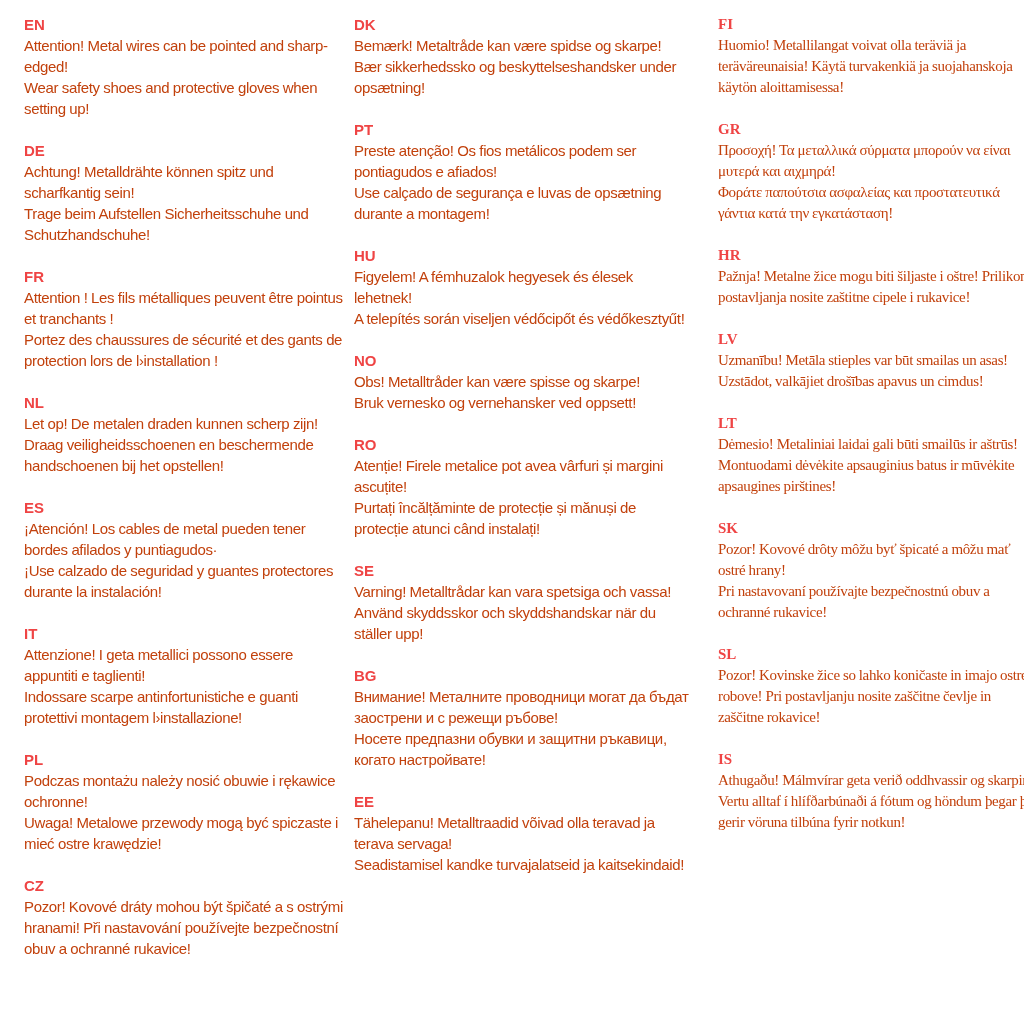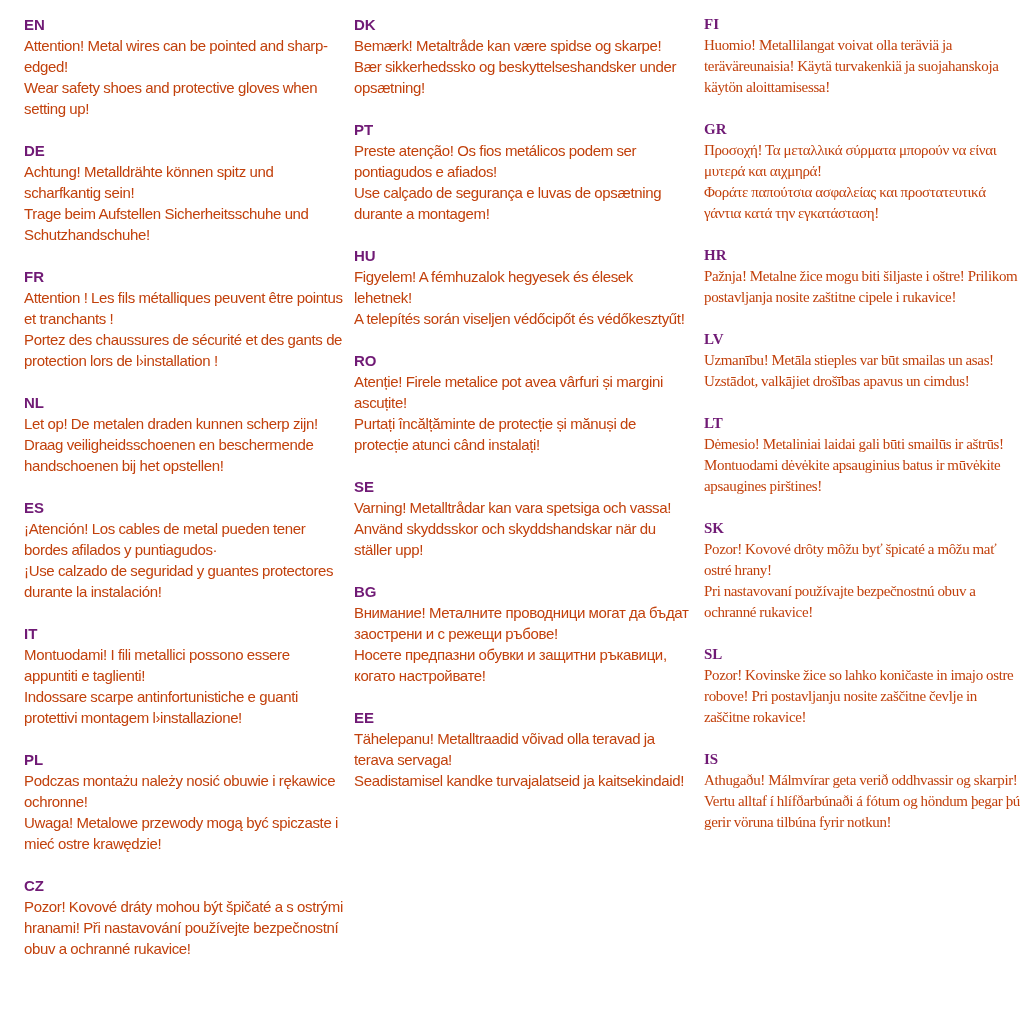--- a/index.html
+++ b/index.html
@@ -20,31 +20,31 @@
   }
   .columns {
     display: flex;
     flex-direction: row;
     align-items: flex-start;
   }
   .col {
     flex: 0 0 auto;
   }
   .col-1 { width: 322px; margin-right: 8px; }
-  .col-2 { width: 340px; margin-right: 10px; }
+  .col-2 { width: 340px; margin-right: 24px; }
   .col-3 { width: 320px; font-family: Liberation Serif, serif; }
   .lang-section {
     margin: 0 0 21px 0;
   }
   .lang-code {
     font-size: 15px;
     font-weight: 700;
     line-height: 21px;
     margin: 0;
-    color: #701a75;
+    color: #ef4444;
     letter-spacing: 0;
   }
   .lang-text {
     font-size: 15px;
     line-height: 21px;
     margin: 0;
     letter-spacing: -0.35px;
     word-spacing: -0.2px;
     color: #c2410c;
   }
@@ -75,21 +75,21 @@
           <p class="lang-text">Let op! De metalen draden kunnen scherp zijn!</p>
           <p class="lang-text">Draag veiligheidsschoenen en beschermende handschoenen bij het opstellen!</p>
         </section>
         <section class="lang-section">
           <h2 class="lang-code">ES</h2>
           <p class="lang-text">¡Atención! Los cables de metal pueden tener bordes afilados y puntiagudos·</p>
           <p class="lang-text">¡Use calzado de seguridad y guantes protectores durante la instalación!</p>
         </section>
         <section class="lang-section">
           <h2 class="lang-code">IT</h2>
-          <p class="lang-text">Montuodami! I fili metallici possono essere appuntiti e taglienti!</p>
+          <p class="lang-text">Attenzione! I geta metallici possono essere appuntiti e taglienti!</p>
           <p class="lang-text">Indossare scarpe antinfortunistiche e guanti protettivi montagem l›installazione!</p>
         </section>
         <section class="lang-section">
           <h2 class="lang-code">PL</h2>
           <p class="lang-text">Podczas montażu należy nosić obuwie i rękawice ochronne!</p>
           <p class="lang-text">Uwaga! Metalowe przewody mogą być spiczaste i mieć ostre krawędzie!</p>
         </section>
         <section class="lang-section">
           <h2 class="lang-code">CZ</h2>
           <p class="lang-text">Pozor! Kovové dráty mohou být špičaté a s ostrými hranami! Při nastavování používejte bezpečnostní obuv a ochranné rukavice!</p>
@@ -103,20 +103,25 @@
         </section>
         <section class="lang-section">
           <h2 class="lang-code">PT</h2>
           <p class="lang-text">Preste atenção! Os fios metálicos podem ser pontiagudos e afiados!</p>
           <p class="lang-text">Use calçado de segurança e luvas de opsætning durante a montagem!</p>
         </section>
         <section class="lang-section">
           <h2 class="lang-code">HU</h2>
           <p class="lang-text">Figyelem! A fémhuzalok hegyesek és élesek lehetnek!</p>
           <p class="lang-text">A telepítés során viseljen védőcipőt és védőkesztyűt!</p>
+        </section>
+        <section class="lang-section">
+          <h2 class="lang-code">NO</h2>
+          <p class="lang-text">Obs! Metalltråder kan være spisse og skarpe!</p>
+          <p class="lang-text">Bruk vernesko og vernehansker ved oppsett!</p>
         </section>
         <section class="lang-section">
           <h2 class="lang-code">RO</h2>
           <p class="lang-text">Atenție! Firele metalice pot avea vârfuri și margini ascuțite!</p>
           <p class="lang-text">Purtați încălțăminte de protecție și mănuși de protecție atunci când instalați!</p>
         </section>
         <section class="lang-section">
           <h2 class="lang-code">SE</h2>
           <p class="lang-text">Varning! Metalltrådar kan vara spetsiga och vassa!</p>
           <p class="lang-text">Använd skyddsskor och skyddshandskar när du ställer upp!</p>

